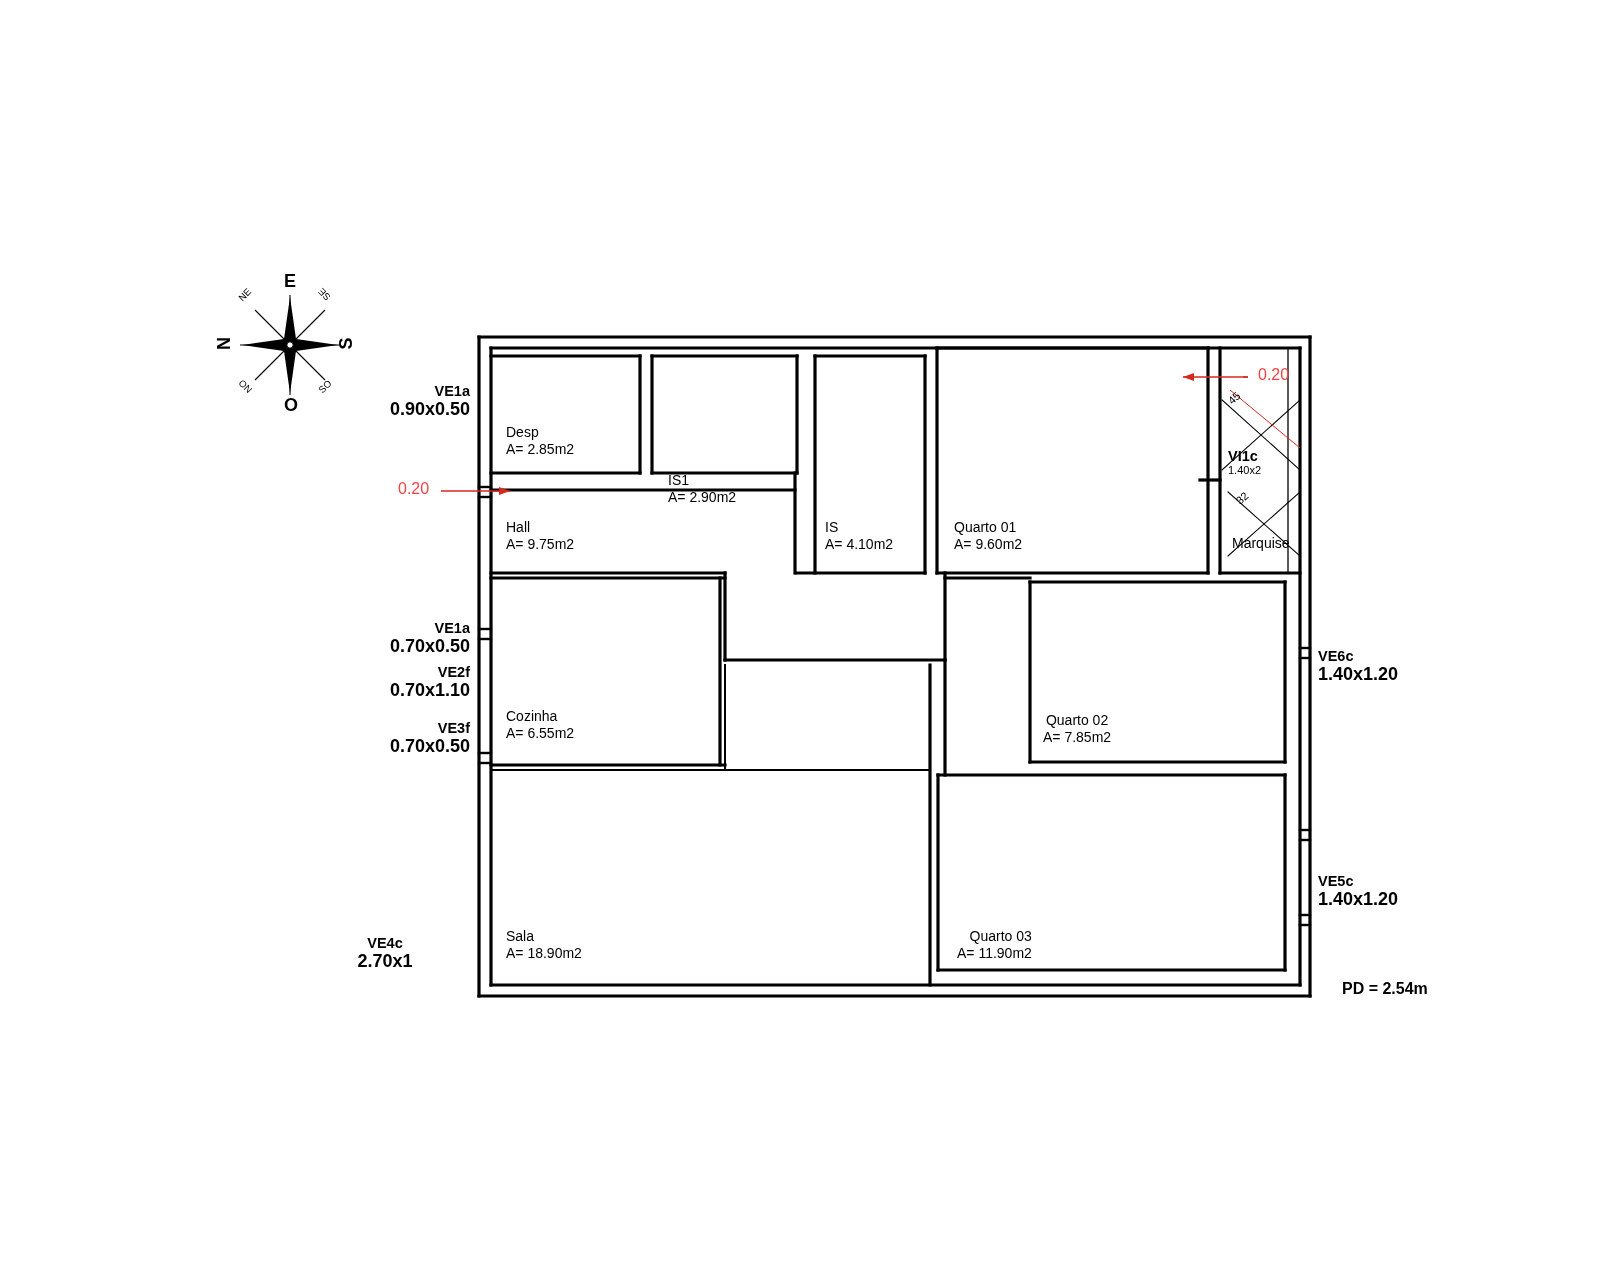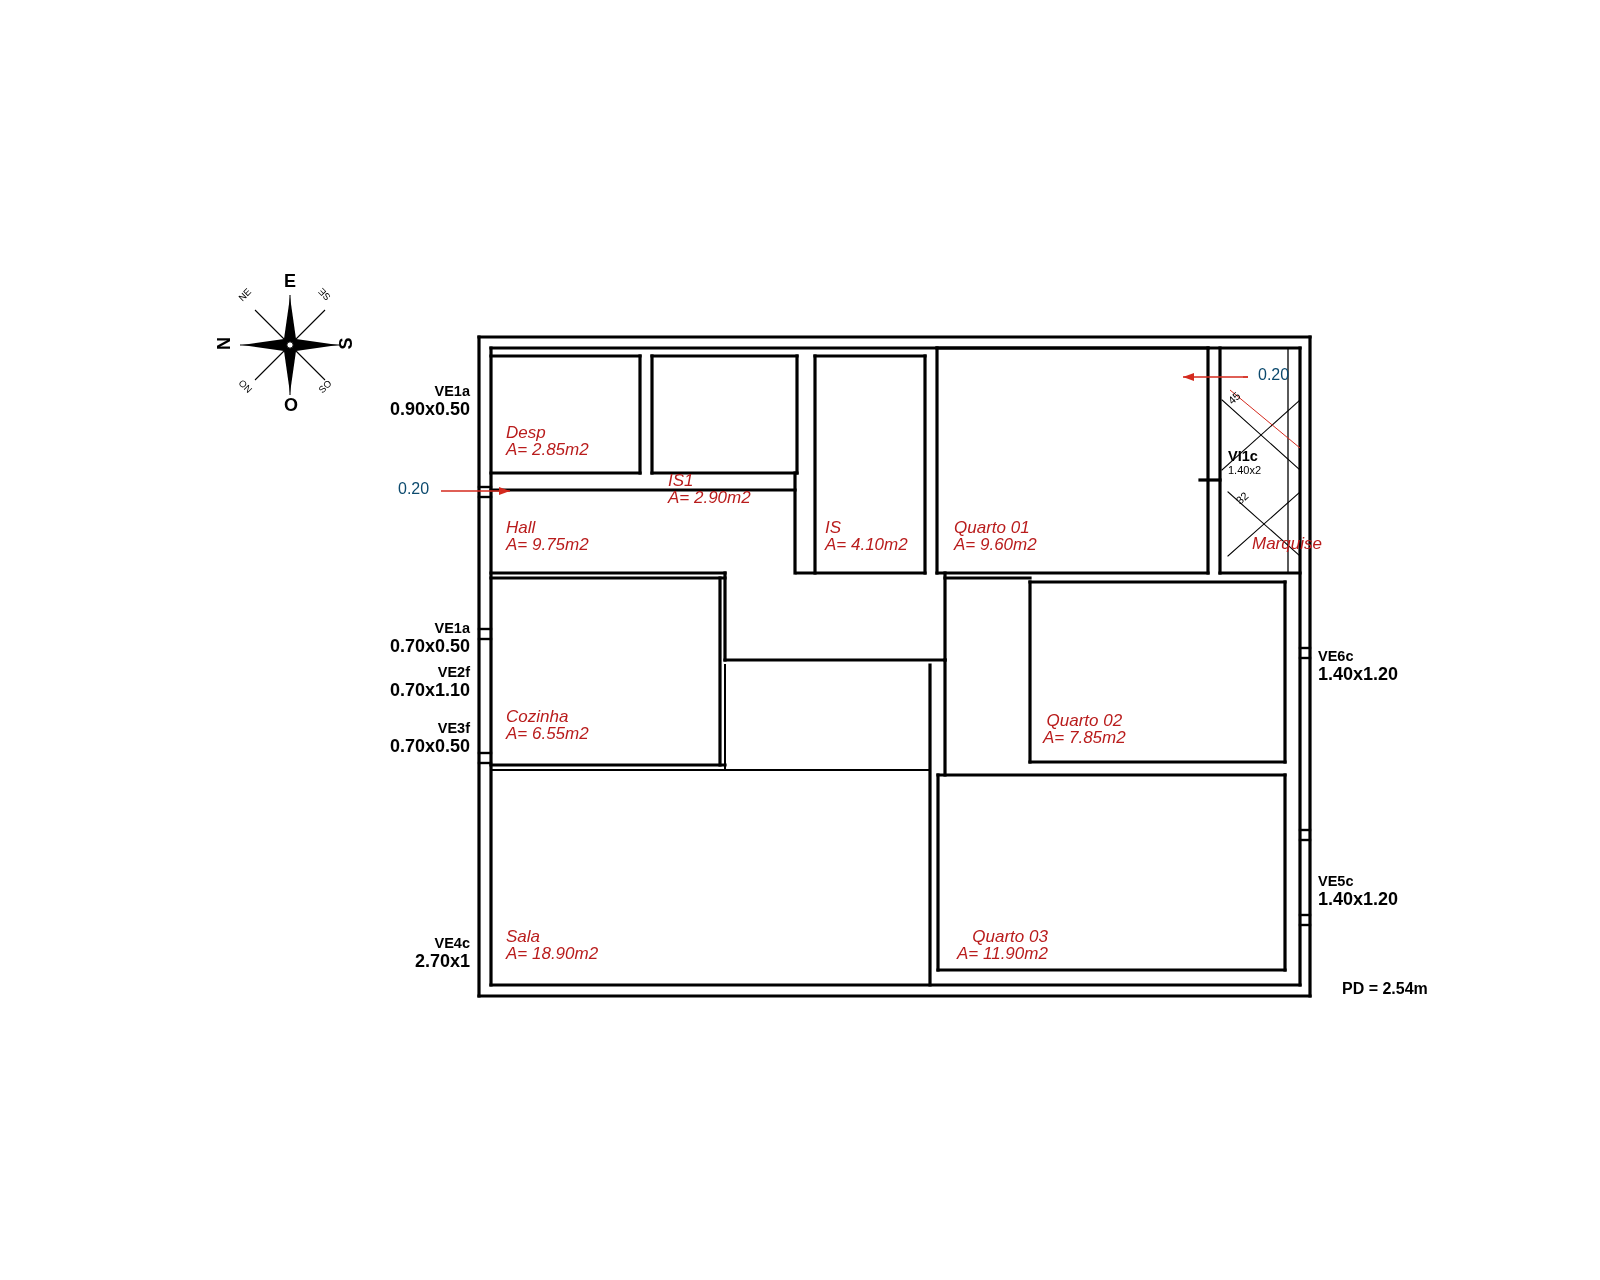--- a/index.html
+++ b/index.html
@@ -17,46 +17,45 @@
     height: 1280px;
     overflow: hidden;
     background: #ffffff;
   }
 
   
   .abs { position: absolute; }
 
   .room-label {
     position: absolute;
-    font-size: 17px;
+    font-size: 14px;
     line-height: 17px;
     white-space: nowrap;
-    color: #b91c1c;
-    font-style: italic;
+    color: #000000;
   }
 
   .tag {
     position: absolute;
     font-size: 14.5px;
     font-weight: bold;
     white-space: nowrap;
     text-align: right;
     color: #000;
   }
   .tag .dim {
     display: block;
     font-weight: bold;
     font-size: 18px;
   }
   .tag.left { text-align: right; }
   .tag.right { text-align: left; }
 
   .redtxt {
     position: absolute;
-    color: #0c4a6e;
+    color: #ef4444;
     font-size: 16px;
     white-space: nowrap;
   }
 
   .pd-label {
     position: absolute;
     font-size: 16px;
     font-weight: bold;
     white-space: nowrap;
   }
@@ -242,21 +241,21 @@
   <div class="room-label" style="left:954px; top:519px;">
     <span>Quarto 01</span><br>
     <span>A= 9.60m2</span>
   </div>
 
   <div class="room-label" style="left:506px; top:519px;">
     <span>Hall</span><br>
     <span>A= 9.75m2</span>
   </div>
 
-  <div class="room-label" style="left:1232px; top:535px;margin-left:20px;">
+  <div class="room-label" style="left:1232px; top:535px;">
     <span>Marquise</span>
   </div>
 
   <div class="room-label" style="left:506px; top:708px;">
     <span>Cozinha</span><br>
     <span>A= 6.55m2</span>
   </div>
 
   <div class="room-label" style="left:1043px; top:712px;text-align:center;">
     <span>Quarto 02</span><br>
@@ -286,21 +285,21 @@
   <div class="tag left" style="left:300px; top:664px; width:170px;">
     <span>VE2f</span>
     <span class="dim">0.70x1.10</span>
   </div>
 
   <div class="tag left" style="left:300px; top:720px; width:170px;">
     <span>VE3f</span>
     <span class="dim">0.70x0.50</span>
   </div>
 
-  <div class="tag left" style="left:300px; top:935px; width:170px;">
+  <div class="tag left" style="left:300px; top:935px; width:170px;text-align:center;">
     <span>VE4c</span>
     <span class="dim">2.70x1</span>
   </div>
 
   <div class="tag right" style="left:1318px; top:648px; width:170px;">
     <span>VE6c</span>
     <span class="dim">1.40x1.20</span>
   </div>
 
   <div class="tag right" style="left:1318px; top:873px; width:170px;">

